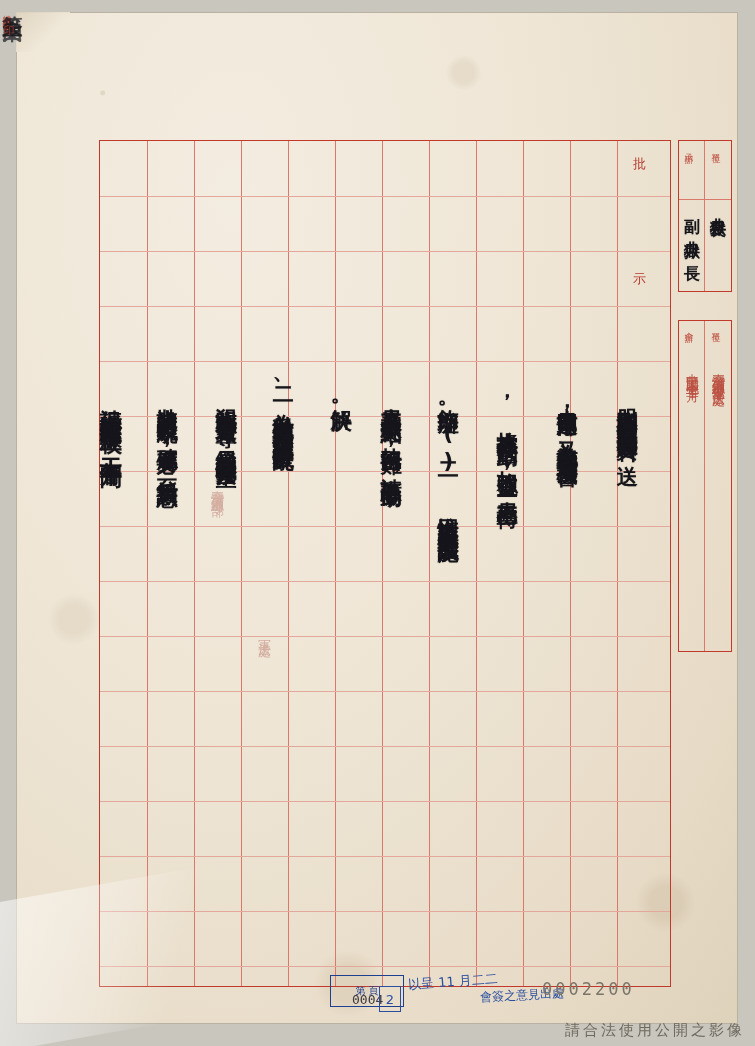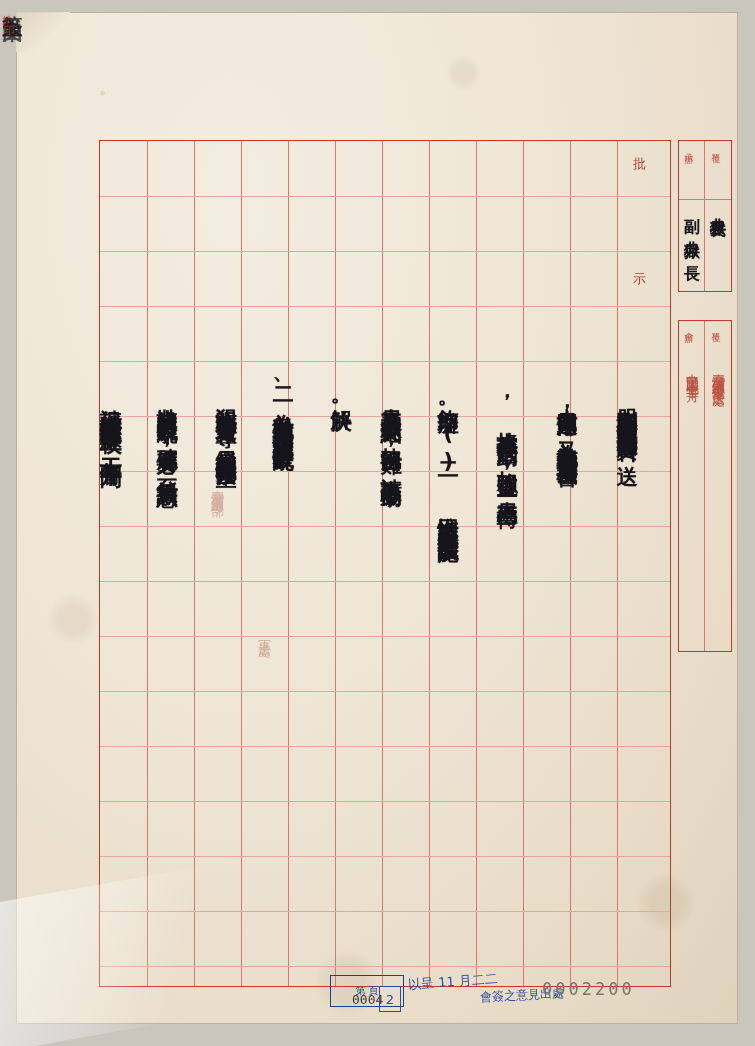--- a/index.html
+++ b/index.html
@@ -249,14 +249,15 @@
   <div class="stamp-strip">
     <div class="stamp-box">第 頁</div>
     <div class="blue-hand">以呈 11 月二二</div>
     <div class="blue-hand2">會簽之意見出處</div>
     <div class="archive-no">0002200</div>
   </div>
 
   <div class="page-num-mark">0004</div>
   <div class="circle-num">2</div>
 
+  <div class="footer-note">請合法使用公開之影像</div>
 
 </div>
 
 </body></html>

